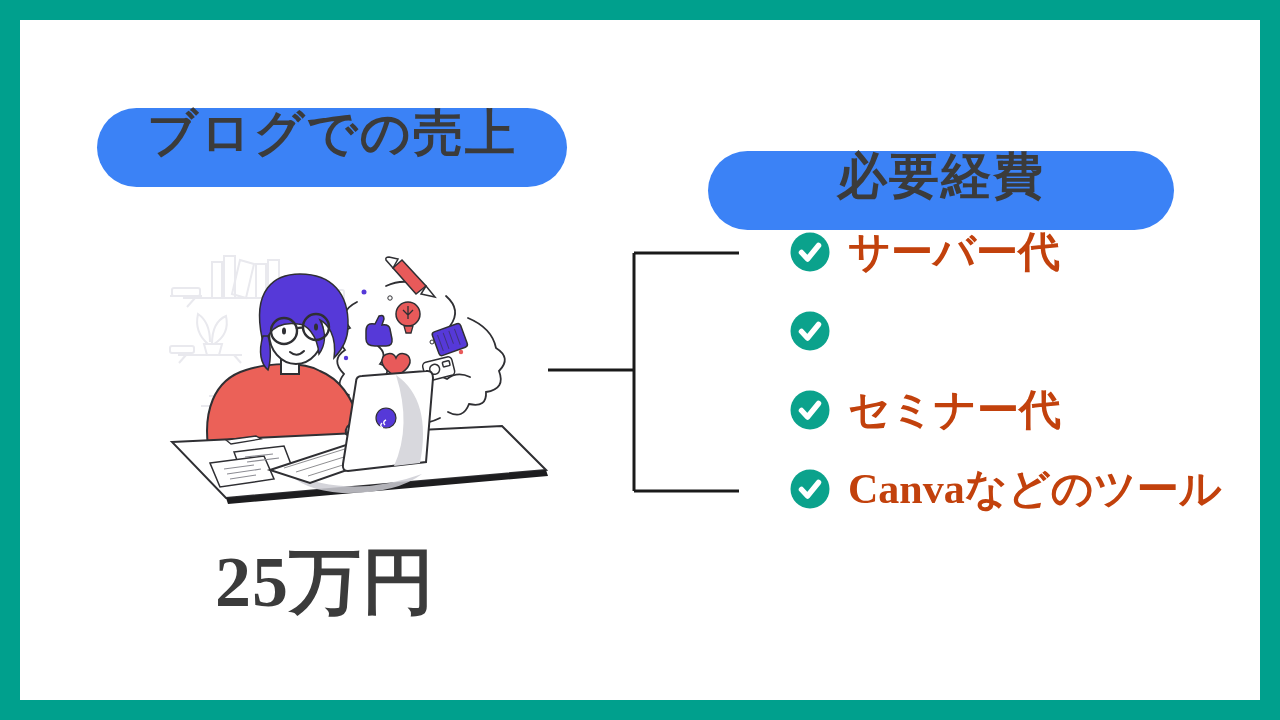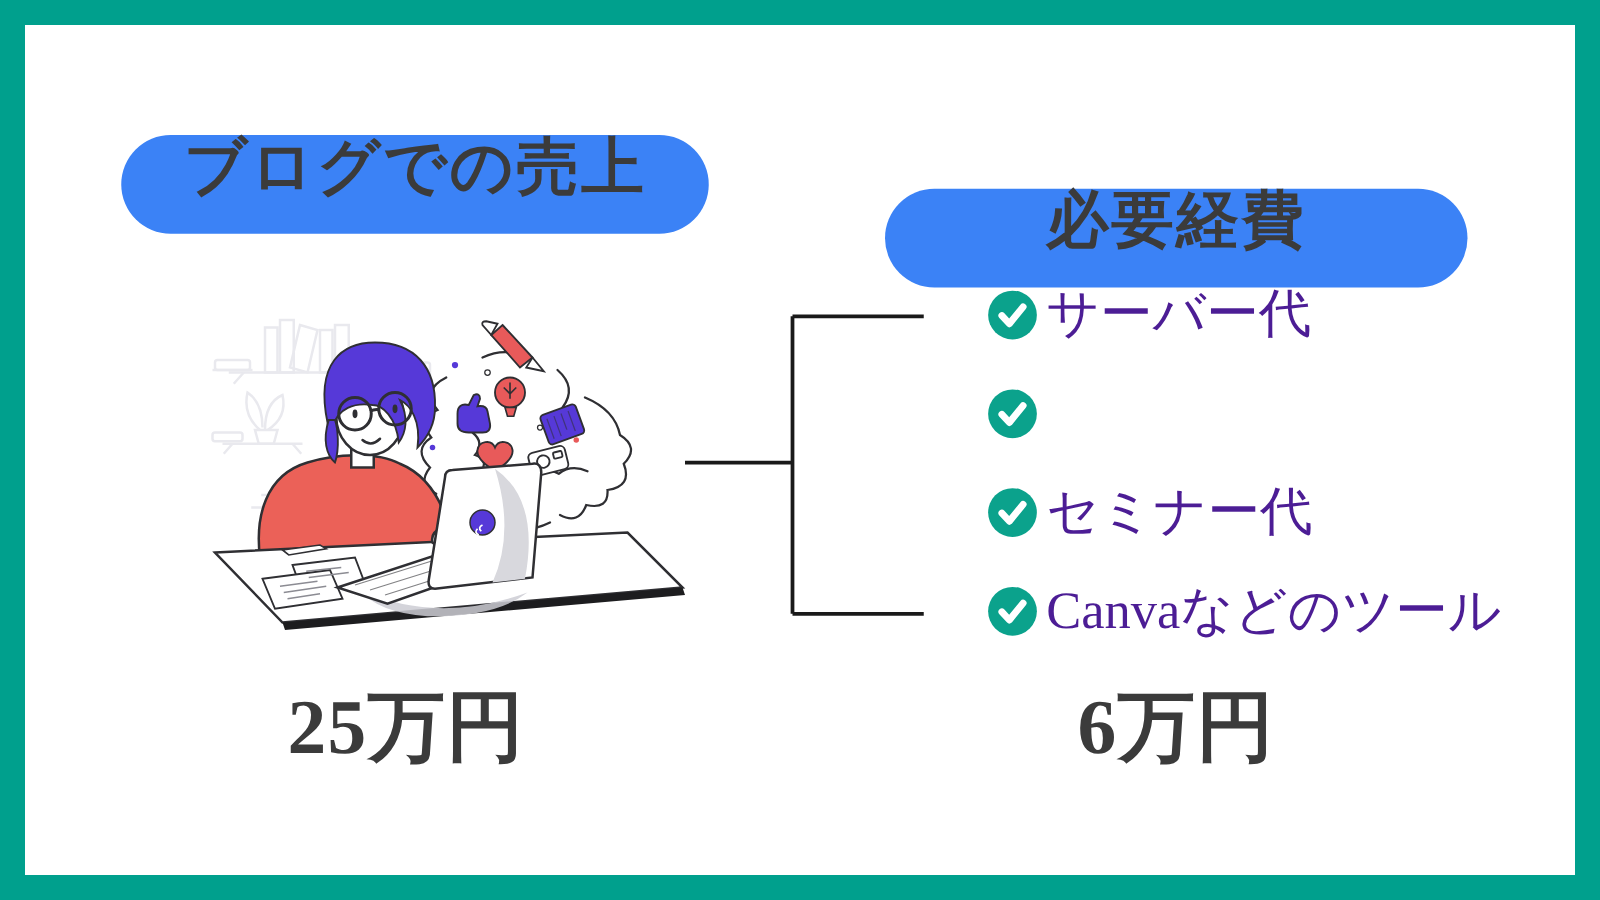--- a/index.html
+++ b/index.html
@@ -20,26 +20,26 @@
   .pill-right{left:688px;top:87px;width:466px;margin-top:44px;}
   .pill span{
     font-size:50px;font-weight:700;color:#3B3B3B;letter-spacing:2px;line-height:1;
   }
   .illustration{position:absolute;left:130px;top:210px;width:400px;height:280px;}
   .bracket{position:absolute;left:525px;top:228px;width:200px;height:250px;}
   .checklist{position:absolute;left:770px;top:212px;}
   .check-row{display:flex;align-items:center;height:40px;margin-bottom:39px;}
   .check-row svg{width:40px;height:40px;flex:0 0 40px;}
   .check-row .lbl{
-    margin-left:7px;font-size:42px;font-weight:400;color:#4c1d95;line-height:1;
+    margin-left:18px;font-size:42px;font-weight:700;color:#c2410c;line-height:1;
     white-space:nowrap;
   }
   .amount{
     position:absolute;top:512px;text-align:center;
-    font-size:62px;font-weight:700;color:#3B3B3B;line-height:100px;letter-spacing:1px;
+    font-size:72px;font-weight:700;color:#3B3B3B;line-height:100px;letter-spacing:1px;
   }
   .amount-left{left:45px;width:520px;}
   .amount-right{left:688px;width:466px;}
 </style>
 </head>
 <body>
 
 <div class="panel">
 
   <div class="pill pill-left">
@@ -202,15 +202,14 @@
     <div class="check-row">
       <svg viewBox="0 0 40 40">
           <circle cx="20" cy="20" r="19.5" fill="#0BA28C"></circle>
           <path d="M11.5 20.5 L17.5 27 L28.5 13.5" stroke="#FFFFFF" stroke-width="5.5" fill="none" stroke-linecap="round" stroke-linejoin="round"></path>
         </svg>
       <span class="lbl">Canvaなどのツール</span>
     </div>
   </div>
 
   <div class="amount amount-left">25万円</div>
-  <div class="amount amount-right">6万円</div>
 
 </div>
 
 </body></html>

